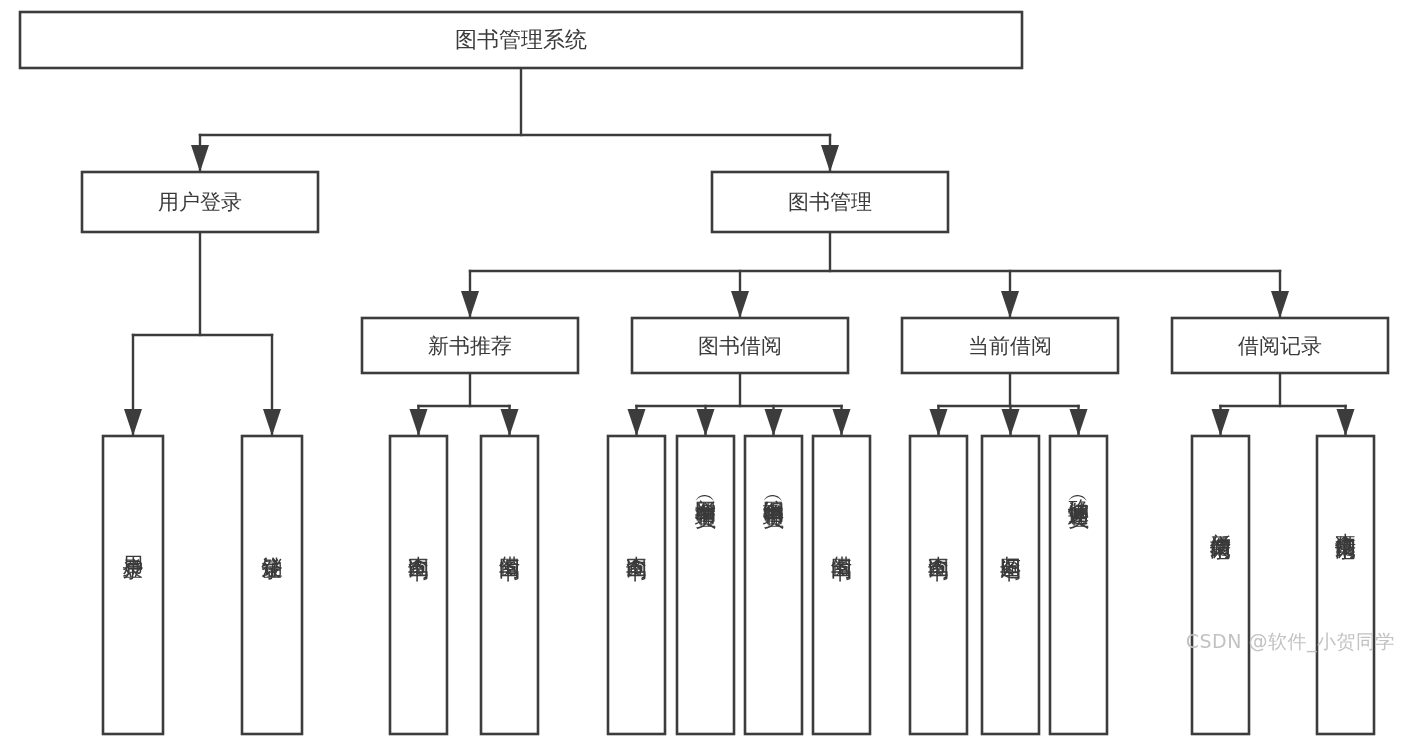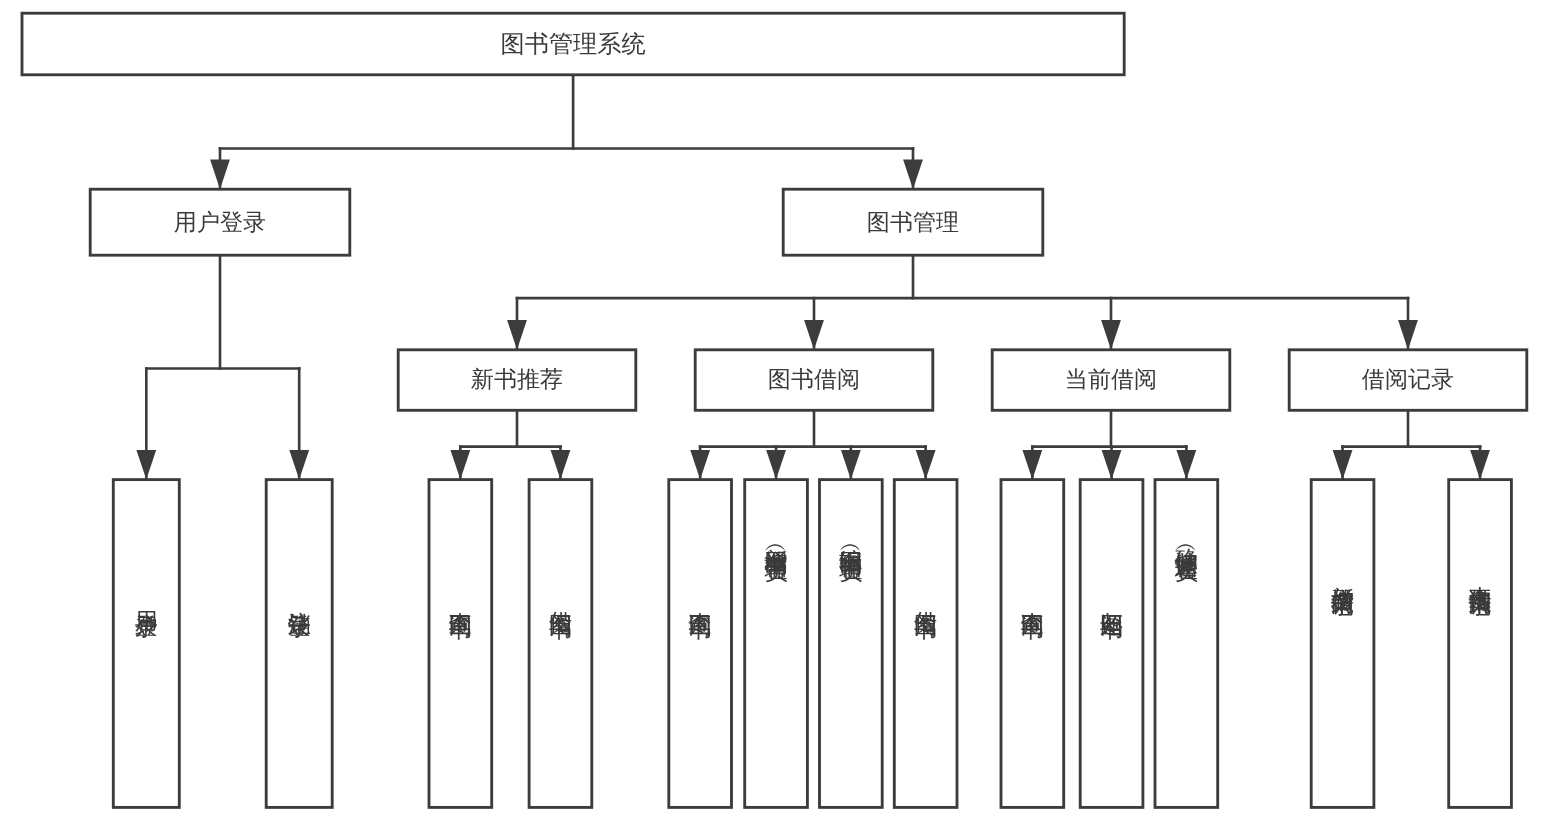--- a/index.html
+++ b/index.html
@@ -212,13 +212,14 @@
         <div class="vertical-label">确认归还（管理员）</div>
       </div>
       <div class="vertical-label-wrap" style="left: 1192px; top: 436px; width: 57px; height: 298px; padding-top: 80px;">
         <div class="vertical-label">新增借阅记录</div>
       </div>
       <div class="vertical-label-wrap" style="left: 1317px; top: 436px; width: 57px; height: 298px; padding-top: 80px;">
         <div class="vertical-label">查询借阅记录</div>
       </div>
     </div>
 
+  <div class="watermark">CSDN @软件_小贺同学</div>
 </div>
 
 </body></html>

